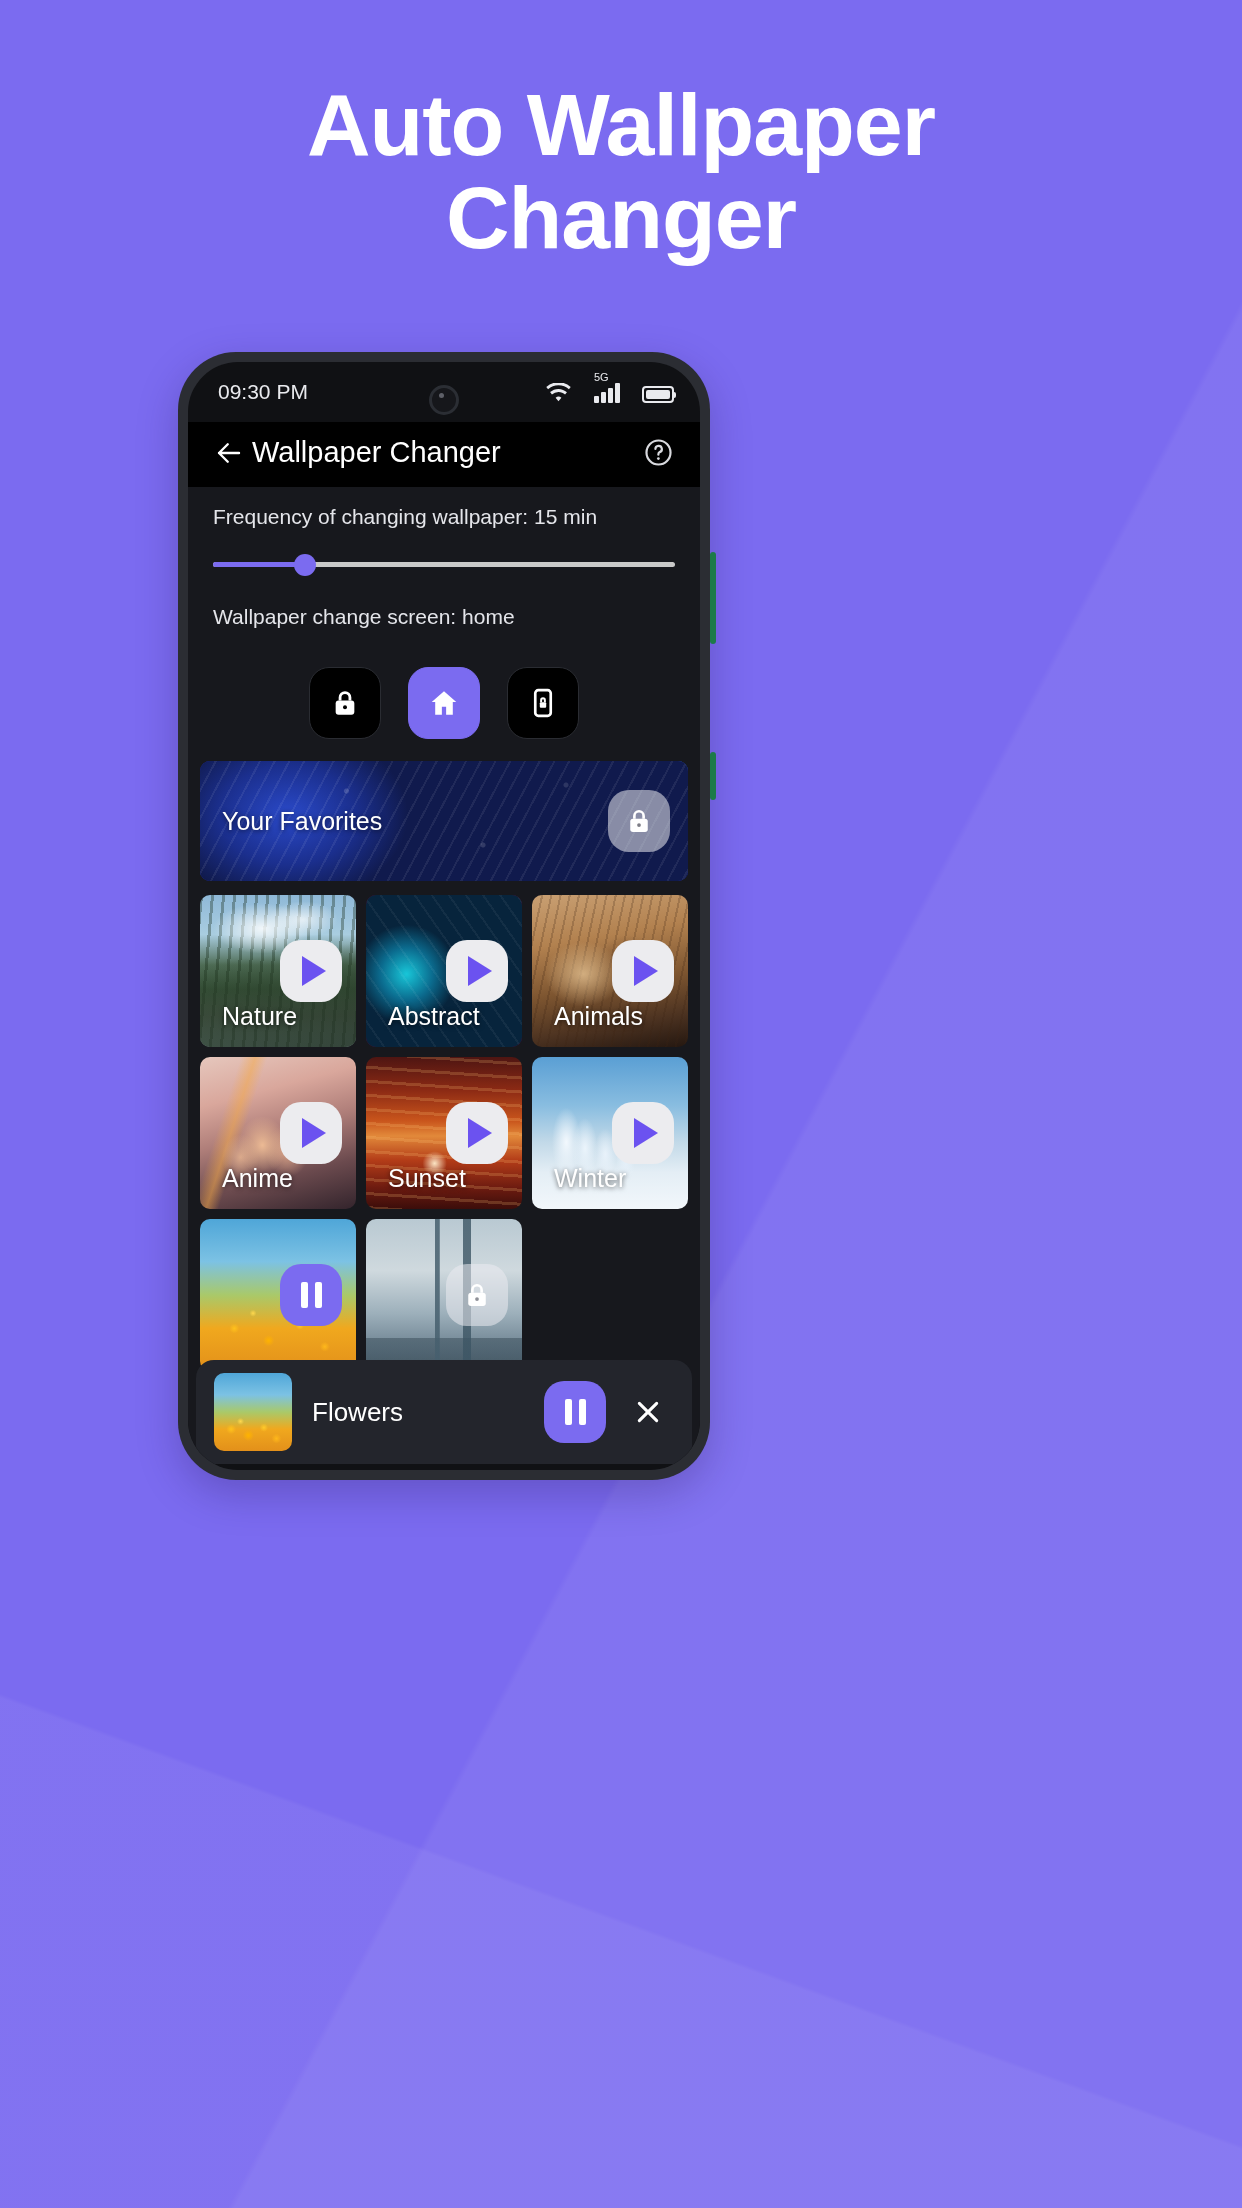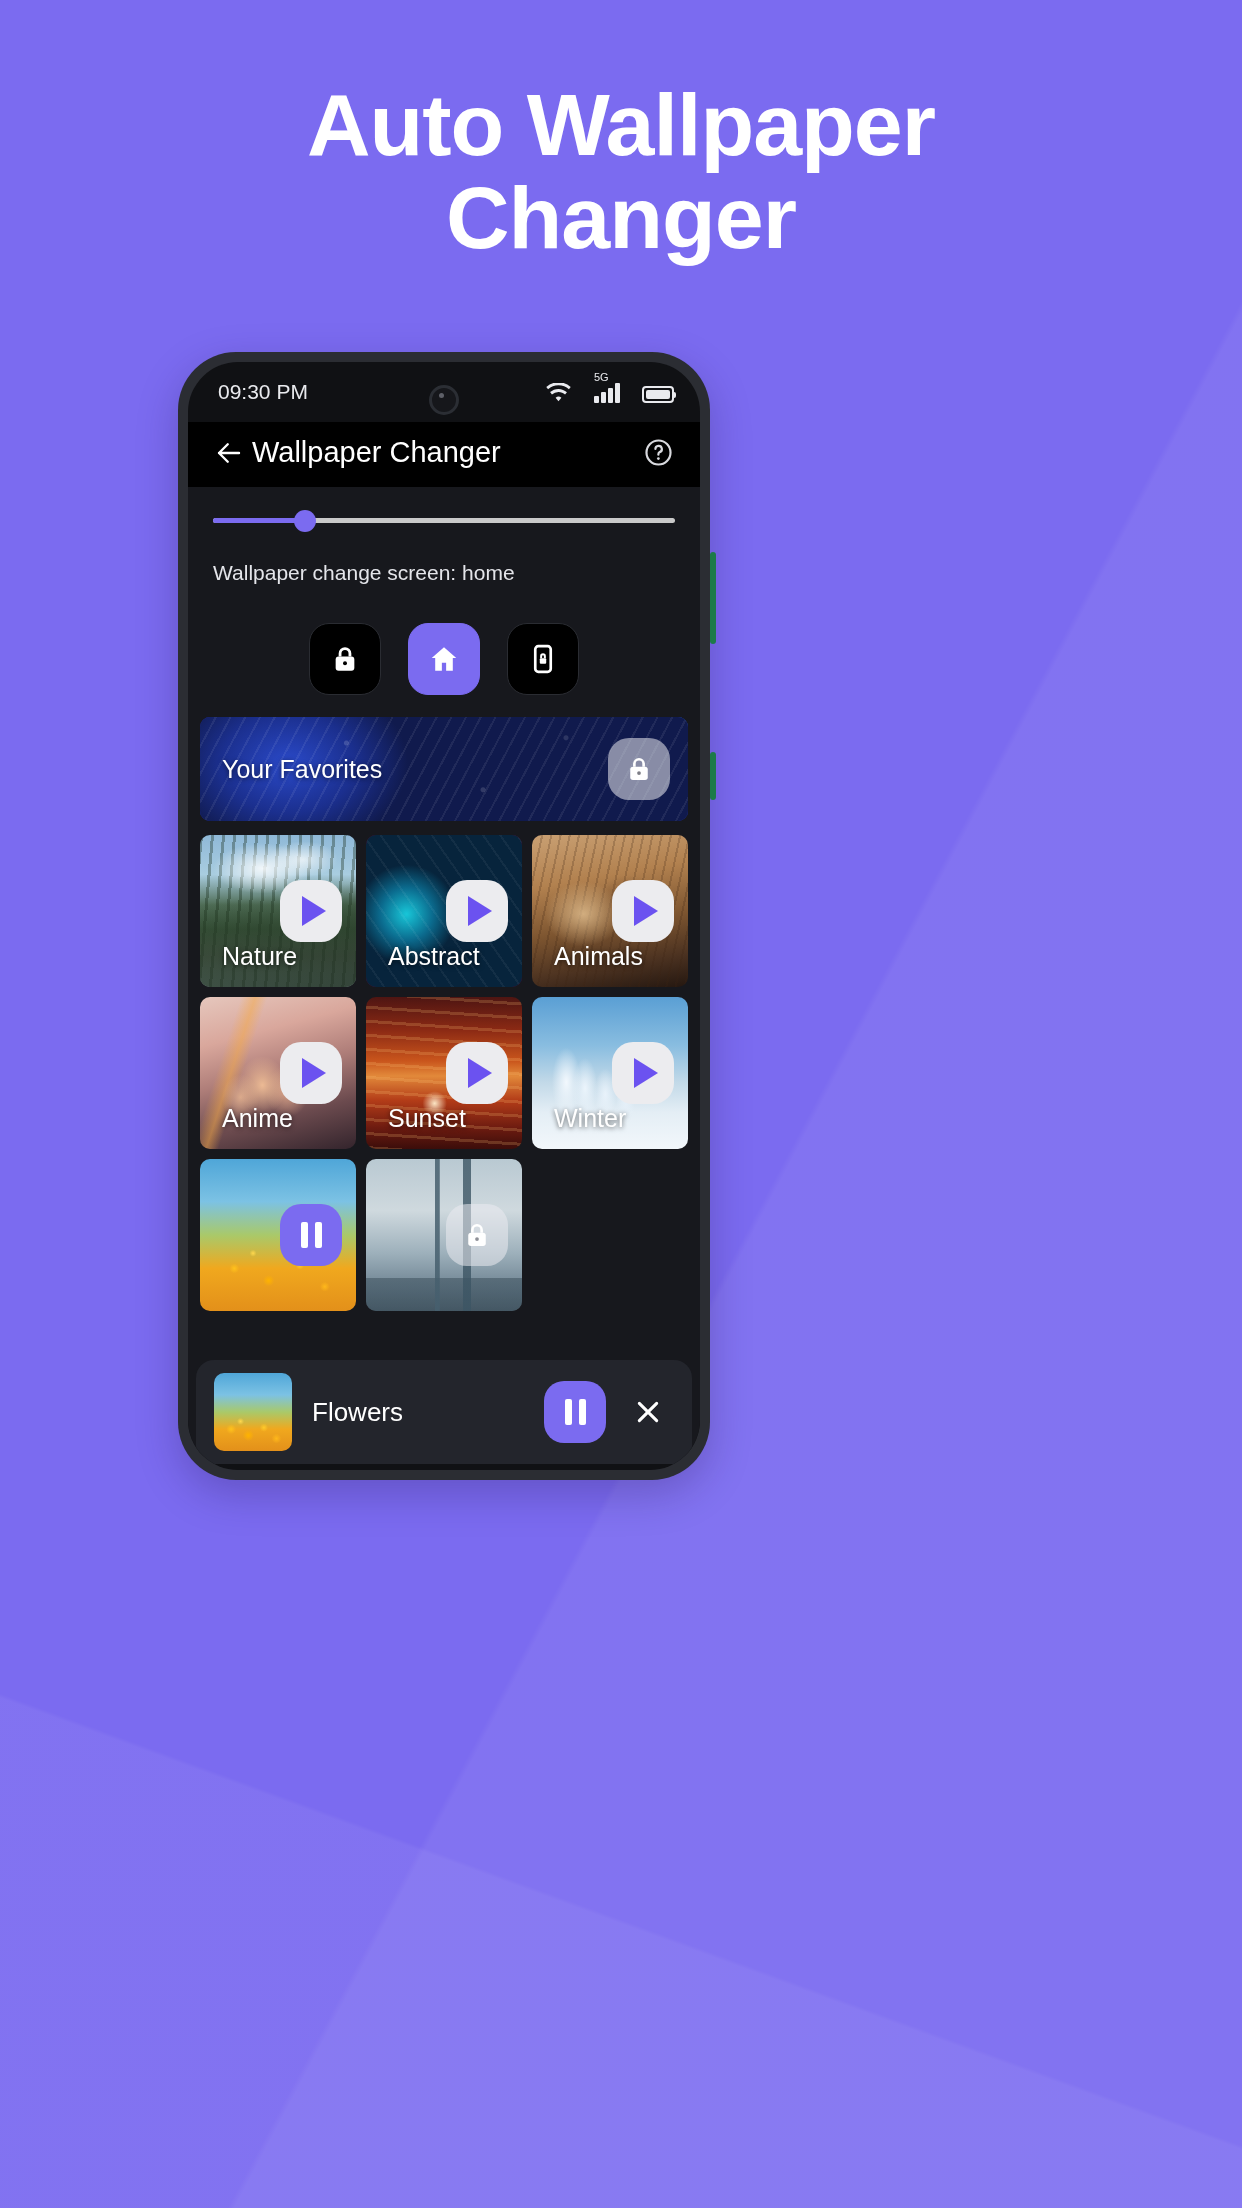--- a/index.html
+++ b/index.html
@@ -162,21 +162,21 @@
     display:flex; align-items:center; justify-content:center;
     cursor: pointer;
   }
   .sbtn.active { background: #7b6bf0; border-color: #7b6bf0; }
   .sbtn svg { width: 32px; height: 32px; }
 
   
   .cards { padding: 0 12px; }
   .fav-card {
     position: relative;
-    height: 104px; border-radius: 10px;
+    height: 120px; border-radius: 10px;
     overflow: hidden; margin-bottom: 14px;
     cursor: pointer;
     text-align: right;
   }
   .fav-bg {
     position:absolute; inset:0;
     background:
       radial-gradient(ellipse 150px 110px at 18% 45%, #2a49c8 0%, #1b2f8e 45%, #101a4d 80%),
       radial-gradient(ellipse 190px 130px at 62% 60%, #16d6d6 0%, #1e8fc9 40%, #1c2a86 78%),
       radial-gradient(ellipse 120px 100px at 92% 30%, #2b1f8a 0%, #12103f 70%),
@@ -399,20 +399,21 @@
       <svg class="help-icon" viewBox="0 0 24 24">
         <circle cx="12" cy="12" r="9.3" stroke="#d8d9de" stroke-width="1.7" fill="none"></circle>
         <path d="M9.6 9.3a2.5 2.5 0 1 1 3.3 2.4c-.7.3-1 .9-1 1.6v.4" stroke="#d8d9de" stroke-width="1.7" fill="none" stroke-linecap="round"></path>
         <circle cx="11.9" cy="16.7" r="1.05" fill="#d8d9de"></circle>
       </svg>
     </div>
 
     <div class="content">
 
       <div class="settings">
+        <div class="setting-label">Frequency of changing wallpaper: 15 min</div>
 
         <div class="slider">
           <div class="slider-track"></div>
           <div class="slider-fill" id="slider-fill" style="width: 20%;"></div>
           <div class="slider-thumb" id="slider-thumb" style="left: 20%;"></div>
         </div>
 
         <div class="setting-label">Wallpaper change screen: home</div>
       </div>
 

